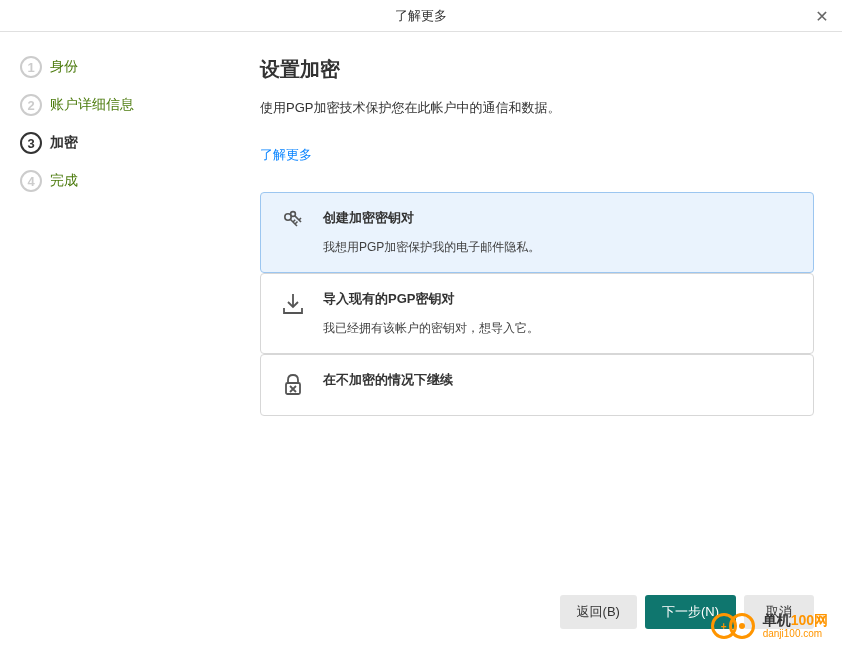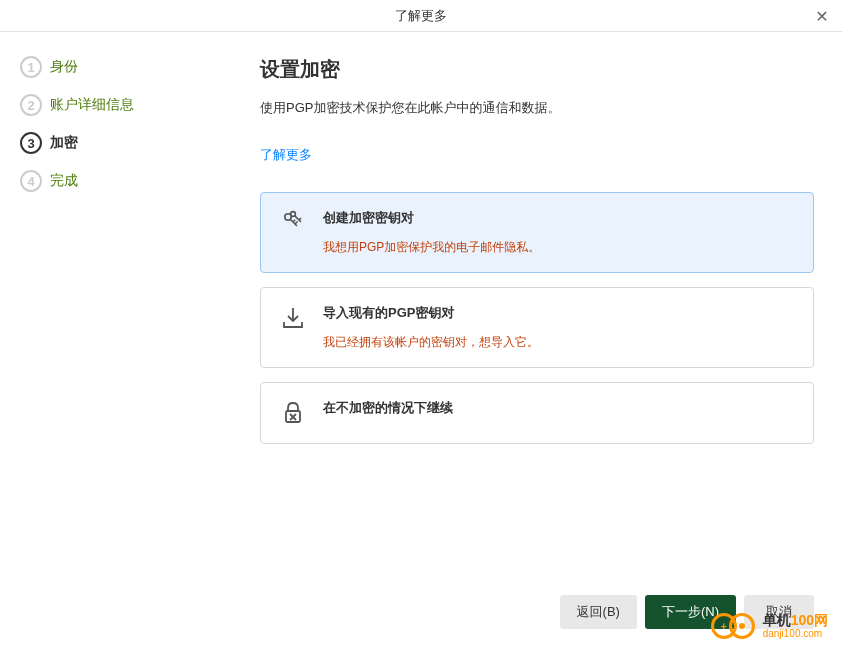--- a/index.html
+++ b/index.html
@@ -90,21 +90,21 @@
       color: #333;
       margin-bottom: 29px;
     }
     .learn-more {
       color: #0a84ff;
       font-size: 13px;
       cursor: pointer;
       display: inline-block;
       margin-bottom: 28px;
     }
-    .options { display: flex; flex-direction: column; gap: 14px; }
+    .options { display: flex; flex-direction: column; }
     .option-card {
       border: 1px solid #d7d7d7;
       border-radius: 4px;
       padding: 16px 18px;
       display: flex;
       align-items: flex-start;
       cursor: pointer;
       background: #fff;
     }
     .option-card.selected {
@@ -121,21 +121,21 @@
       align-items: center;
       justify-content: center;
     }
     .option-title {
       font-weight: bold;
       font-size: 13px;
       margin-bottom: 4px;
     }
     .option-desc {
       font-size: 12px;
-      color: #c2410c;
+      color: #404040;
       margin-top: 12px;
     }
     .footer {
       position: absolute;
       bottom: 0;
       right: 8px;
       left: 0;
       height: 60px;
       display: flex;
       align-items: flex-start;
@@ -150,21 +150,21 @@
       cursor: pointer;
       border: 1px solid transparent;
       min-width: 70px;
       text-align: center;
     }
     .btn-default {
       background: #e8e8e8;
       color: #333;
     }
     .btn-primary {
-      background: #14532d;
+      background: #0f766e;
       color: #fff;
     }
     .watermark {
       position: absolute;
       right: 14px;
       bottom: 14px;
       display: flex;
       align-items: center;
       pointer-events: none;
     }

